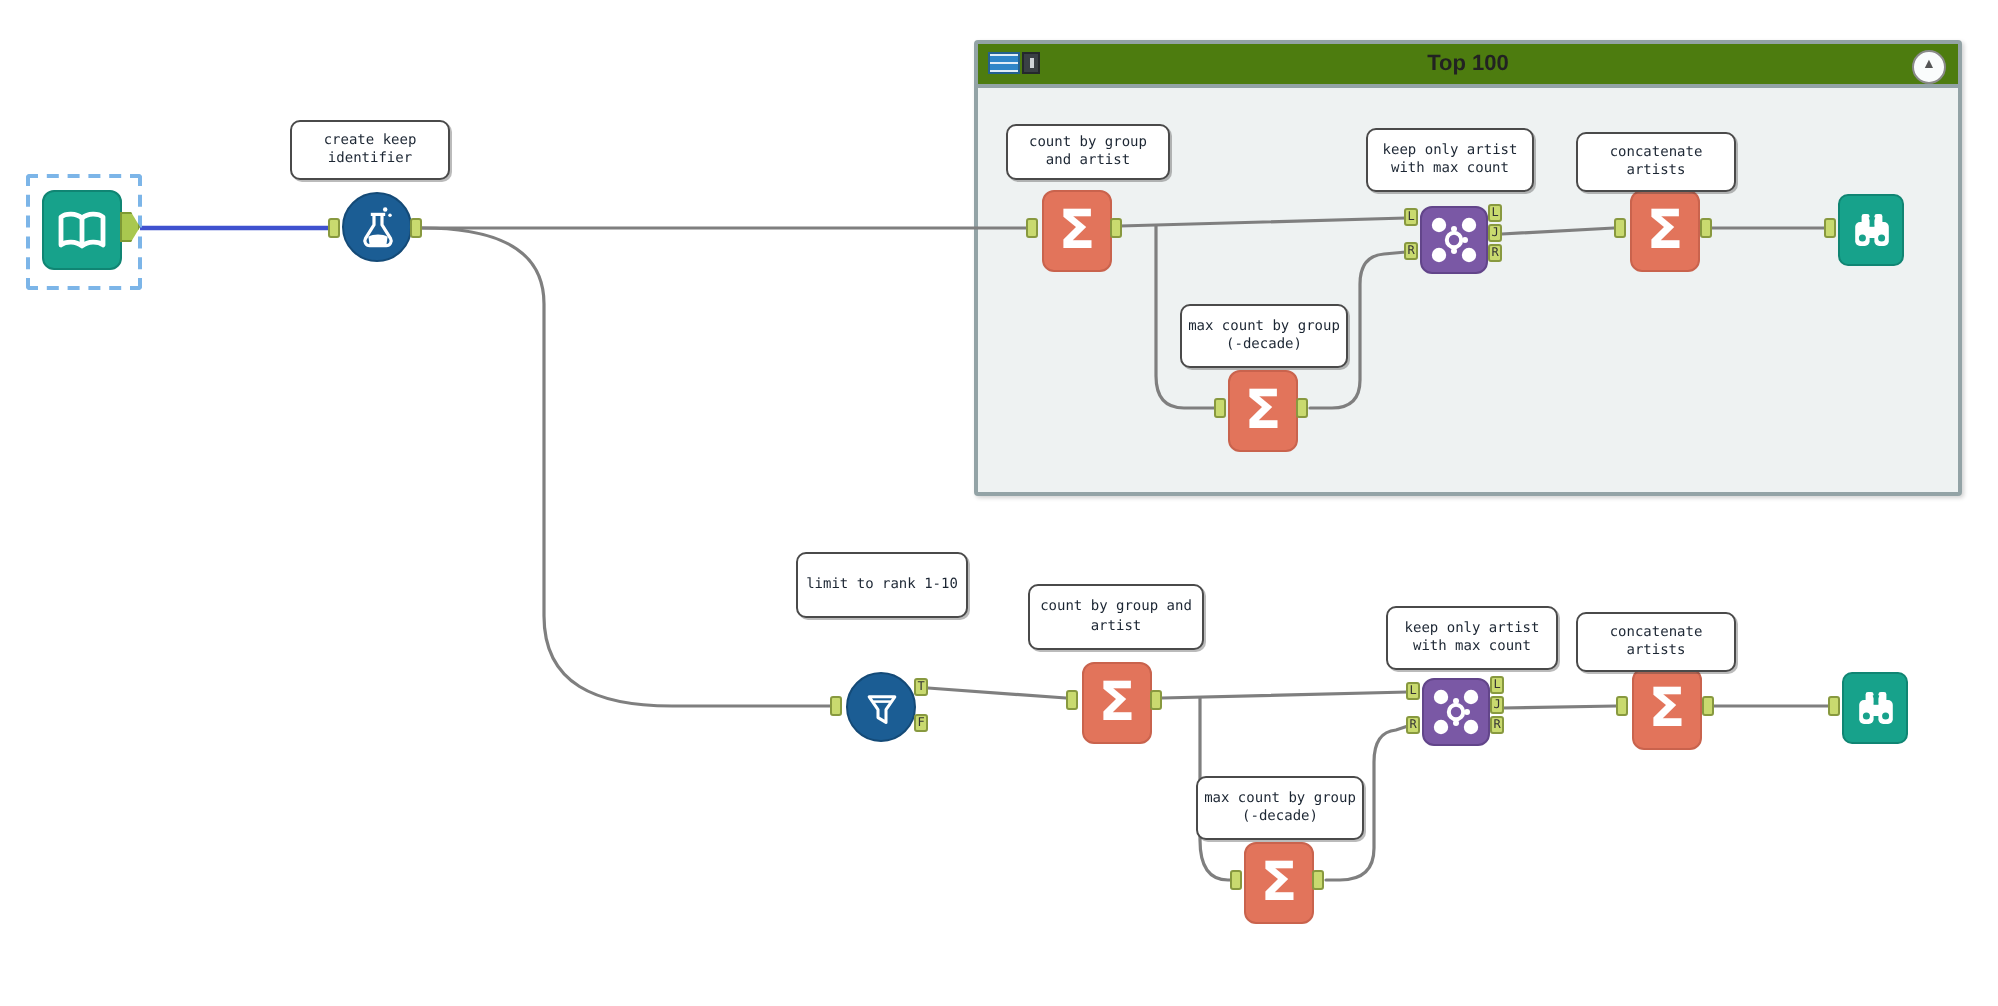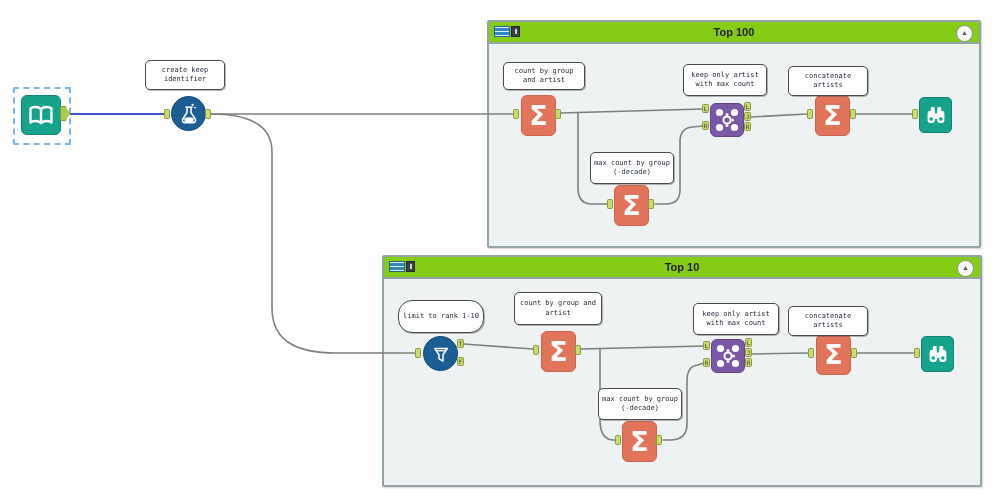--- a/index.html
+++ b/index.html
@@ -1,21 +1,21 @@
 <!DOCTYPE html>
 <html><head>
 <meta charset="utf-8">
 <style>
   html,body{margin:0;padding:0;background:#fff;}
   .canvas{position:relative;width:999px;height:503px;background:#ffffff;overflow:hidden;
           font-family:"Liberation Sans",sans-serif;}
   
   .tool-container{position:absolute;background:#eef2f2;border:2px solid #93a3a6;border-radius:2px;
                   box-shadow:1px 1px 2px rgba(0,0,0,.18);}
-  .tc-header{position:absolute;left:0;top:0;right:0;height:20px;background:#84cc16;
+  .tc-header{position:absolute;left:0;top:0;right:0;height:20px;background:#4d7c0f;
              border-bottom:2px solid #93a3a6;display:flex;align-items:center;}
   .tc-title{position:absolute;left:0;right:0;text-align:center;font-size:11px;font-weight:bold;color:#222;}
   .tc-icon{position:absolute;left:5px;top:4px;width:26px;height:11px;display:flex;}
   .tc-icon .bar{width:17px;height:11px;background:#2f86c8;border:1px solid #24618f;box-sizing:border-box;
                 background-image:repeating-linear-gradient(180deg,rgba(255,255,255,.85) 0 1px,transparent 1px 4px);}
   .tc-icon .box{width:9px;height:11px;background:#3a4045;border:1px solid #24282c;box-sizing:border-box;margin-left:1px;
                 display:flex;align-items:center;justify-content:center;}
   .tc-icon .box i{display:block;width:2px;height:5px;background:#cfd4d8;}
   .collapse-btn{position:absolute;width:15px;height:15px;border-radius:50%;border:1px solid #8a8a8a;
                 background:#fafcfc;color:#555;font-size:7px;line-height:14px;text-align:center;
@@ -59,32 +59,20 @@
     </div>
     <div class="tc-icon">
       <span class="bar"></span>
       <span class="box">
           <i></i>
         </span>
     </div>
     <div class="collapse-btn" style="left:467px;top:3px;">▲</div>
   </div>
 
-  <div class="tool-container" style="left:382px;top:255px;width:596px;height:228px;">
-    <div class="tc-header">
-      <span class="tc-title">Top 10</span>
-    </div>
-    <div class="tc-icon">
-      <span class="bar"></span>
-      <span class="box">
-          <i></i>
-        </span>
-    </div>
-    <div class="collapse-btn" style="left:573px;top:3px;">▲</div>
-  </div>
 
   <svg class="wires" width="999" height="503">
     <g fill="none" stroke="#7f7f7f" stroke-width="1.6" stroke-linecap="round">
       <path d="M211,114 H513"></path>
       <path d="M211,114 C240,114 272,120 272,152 L272,308 C272,342 298,353 336,353 L415,353"></path>
       <path d="M560,113 L703,109"></path>
       <path d="M578,113 L578,188 Q578,204 592,204 L607,204"></path>
       <path d="M655,204 L666,204 Q680,204 680,190 L680,142 Q680,128 692,127 L703,126"></path>
       <path d="M751,117 L807,114"></path>
       <path d="M856,114 L912,114"></path>
@@ -181,21 +169,21 @@
         <rect x="4.5" y="10" width="9" height="15" rx="3" fill="#fff"></rect>
         <rect x="16.5" y="10" width="9" height="15" rx="3" fill="#fff"></rect>
         <rect x="13" y="13" width="4" height="7" fill="#fff"></rect>
         <circle cx="9" cy="20" r="2.2" fill="#17a28b"></circle>
         <circle cx="21" cy="20" r="2.2" fill="#17a28b"></circle>
         <path d="M13.5 7 L15 10 L16.5 7" fill="none" stroke="#17a28b" stroke-width="1.4"></path>
       </svg>
     </div>
   </div>
 
-  <div class="note" style="left:398px;top:300px;width:86px;height:33px;border-radius:14px;">limit to rank 1-10</div>
+  <div class="note" style="left:398px;top:276px;width:86px;height:33px;">limit to rank 1-10</div>
   <div class="anchor" style="left:415px;top:348px;"></div>
   <div class="tool" style="left:423px;top:336px;">
     <div class="circle-tool">
       <svg width="24" height="24" viewBox="0 0 30 30">
         <path d="M7 8 L23 8 L17.5 16 L17.5 24 L12.5 21 L12.5 16 Z" fill="none" stroke="#fff" stroke-width="1.9" stroke-linejoin="round"></path>
         <path d="M9.5 11 L20.5 11" stroke="#fff" stroke-width="1.6"></path>
       </svg>
     </div>
   </div>
   <div class="anchor lettered" style="left:457px;top:339px;">T</div>

